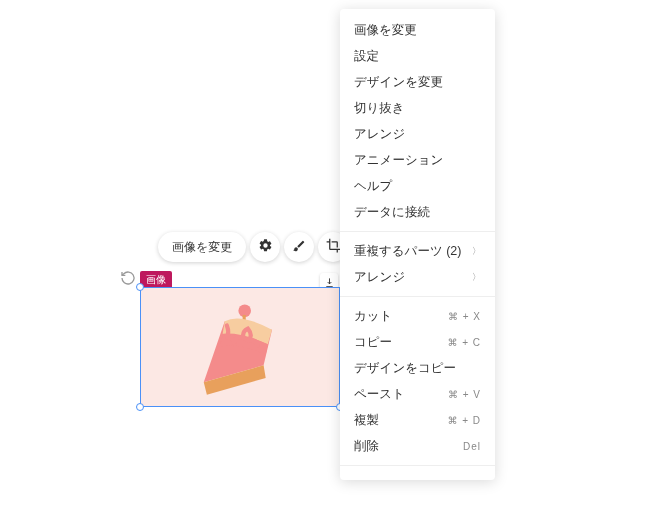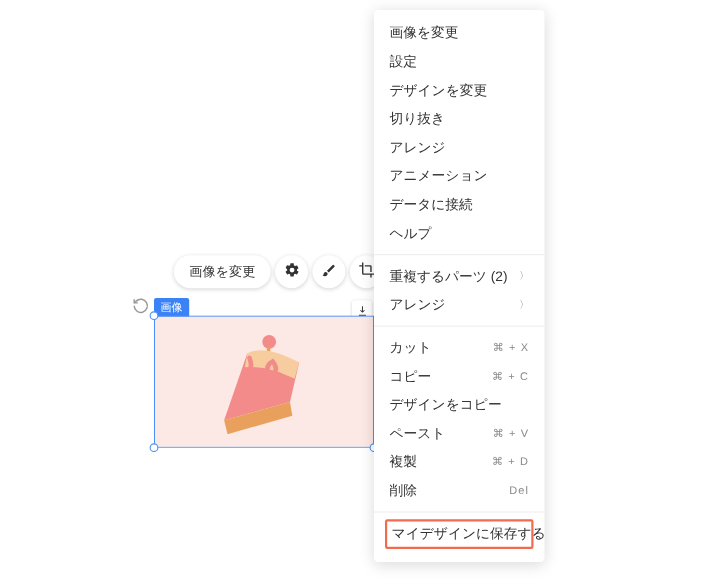--- a/index.html
+++ b/index.html
@@ -48,21 +48,21 @@
   top: -3px;
   left: -20px;
   width: 18px;
   height: 18px;
   color: #888;
 }
 .tag {
   position: absolute;
   top: -2px;
   left: 0;
-  background: #3b82f6;
+  background: #be185d;
   color: #fff;
   font-size: 10px;
   padding: 2px 6px;
   border-radius: 2px;
 }
 .dl-btn {
   position: absolute;
   top: 0px;
   right: -200px;
   left: 180px;
@@ -208,24 +208,24 @@
   <div class="mi">
       <span>切り抜き</span>
     </div>
   <div class="mi">
       <span>アレンジ</span>
     </div>
   <div class="mi">
       <span>アニメーション</span>
     </div>
   <div class="mi">
+      <span>ヘルプ</span>
+    </div>
+  <div class="mi">
       <span>データに接続</span>
-    </div>
-  <div class="mi">
-      <span>ヘルプ</span>
     </div>
   <div class="sep"></div>
   <div class="mi">
     <span>重複するパーツ (2)</span>
     <span class="arrow">〉</span>
   </div>
   <div class="mi">
     <span>アレンジ</span>
     <span class="arrow">〉</span>
   </div>
@@ -247,17 +247,14 @@
   </div>
   <div class="mi">
     <span>複製</span>
     <span class="shortcut">⌘ + D</span>
   </div>
   <div class="mi">
     <span>削除</span>
     <span class="shortcut">Del</span>
   </div>
   <div class="sep"></div>
-  <div class="mi highlighted">
-      <span>マイデザインに保存する</span>
-    </div>
 
 </div>
 
 </body></html>

